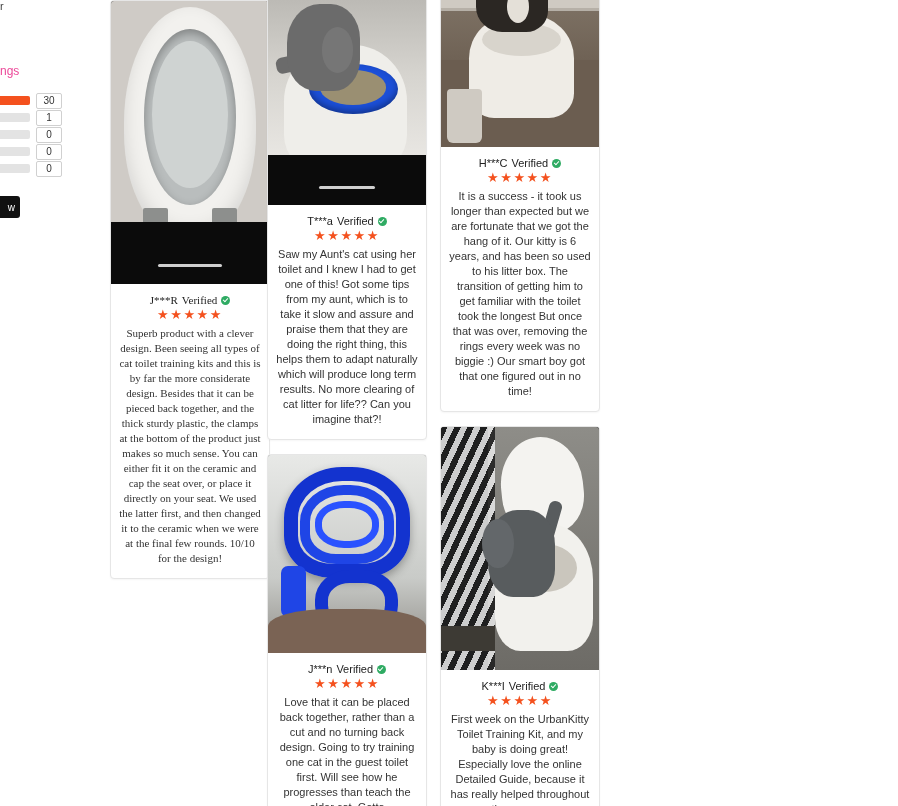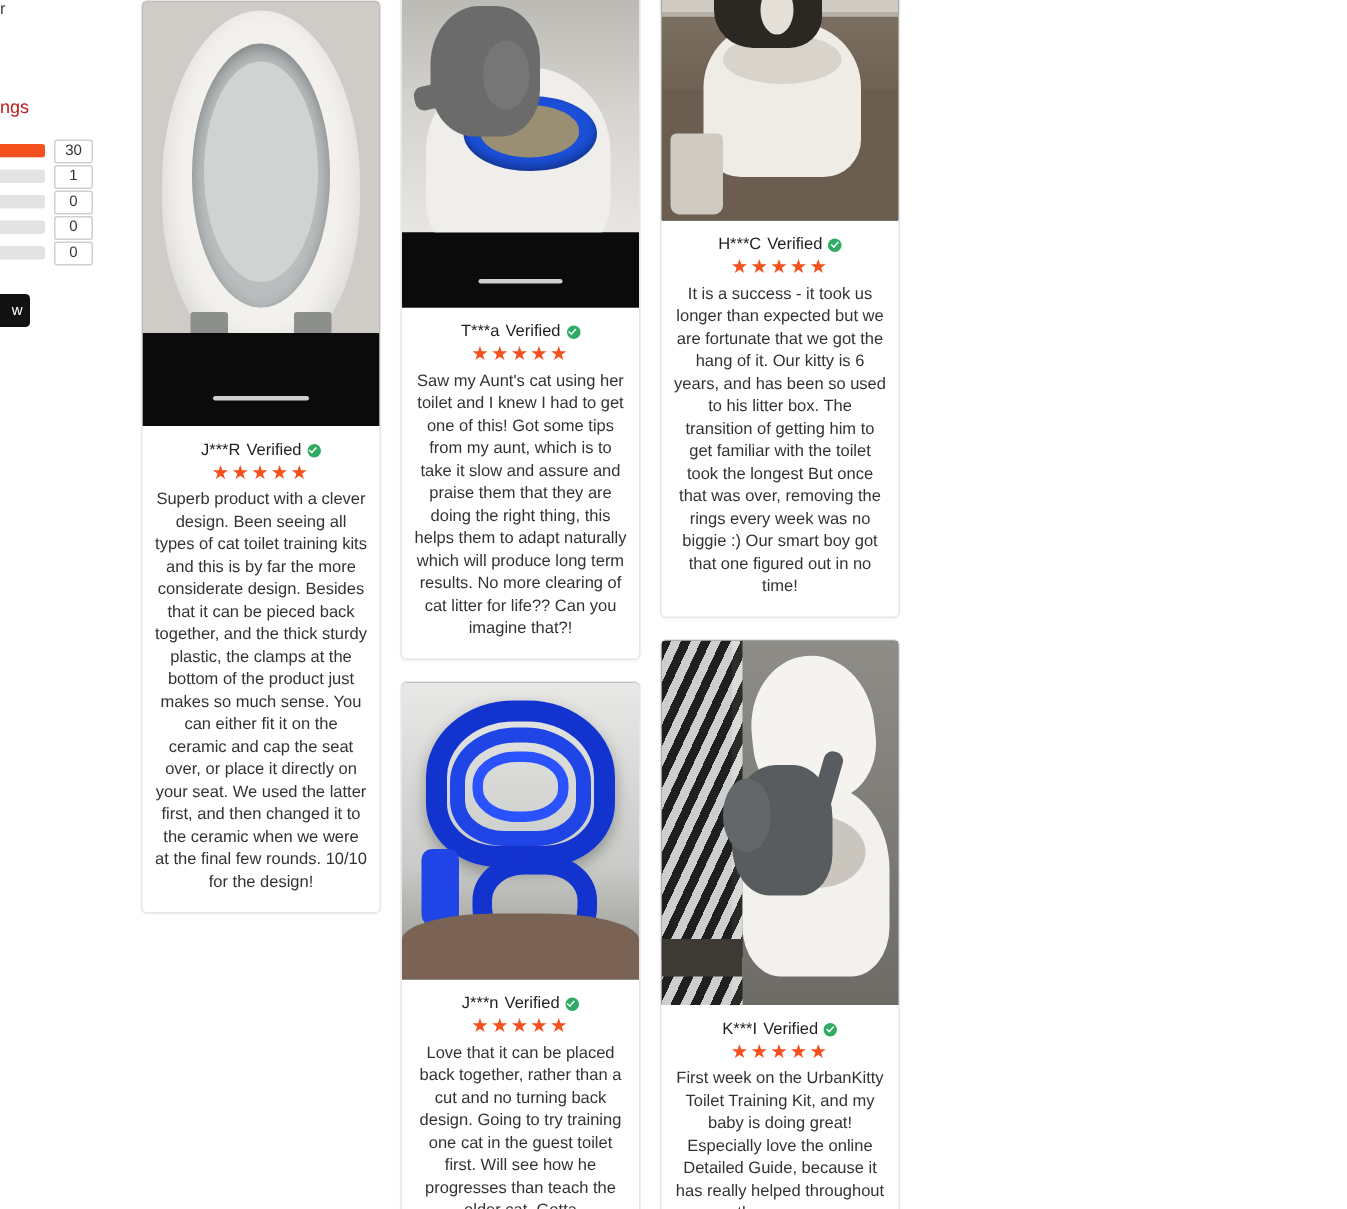--- a/index.html
+++ b/index.html
@@ -27,21 +27,21 @@
   .sidebar-top-letter {
     position: absolute;
     left: 0; top: 0;
     font-size: 11px;
     color: #444;
   }
   .ratings-label {
     position: absolute;
     left: 0; top: 64px;
     font-size: 12px;
-    color: #b91c1c;
+    color: #ec4899;
     font-weight: 400;
   }
   .bar-rows {
     position: absolute;
     left: -8px; top: 92px;
     width: 78px;
   }
   .bar-row {
     display: flex;
     align-items: center;
@@ -93,21 +93,21 @@
     position: absolute;
     left: 94px; top: 0;
     width: 790px;
     height: 806px;
   }
   .col {
     position: absolute;
     top: 0;
     width: 160px;
   }
-  .col1 { left: 0; }
+  .col1 { left: 16px; font-family: Liberation Serif, serif; }
   .col2 { left: 173px; top: -24px; }
   .col3 { left: 346px; top: -60px; }
 
   .card {
     background: #ffffff;
     border: 1px solid #e6e6e6;
     border-radius: 4px;
     margin-bottom: 14px;
     overflow: hidden;
     box-shadow: 0 1px 2px rgba(0,0,0,0.04);

